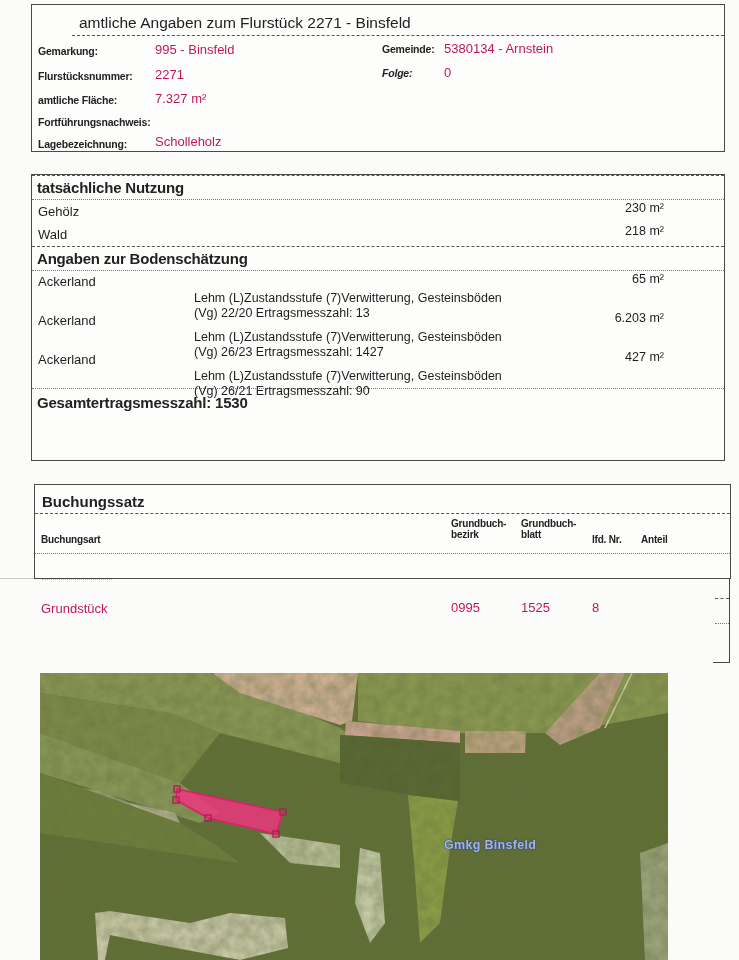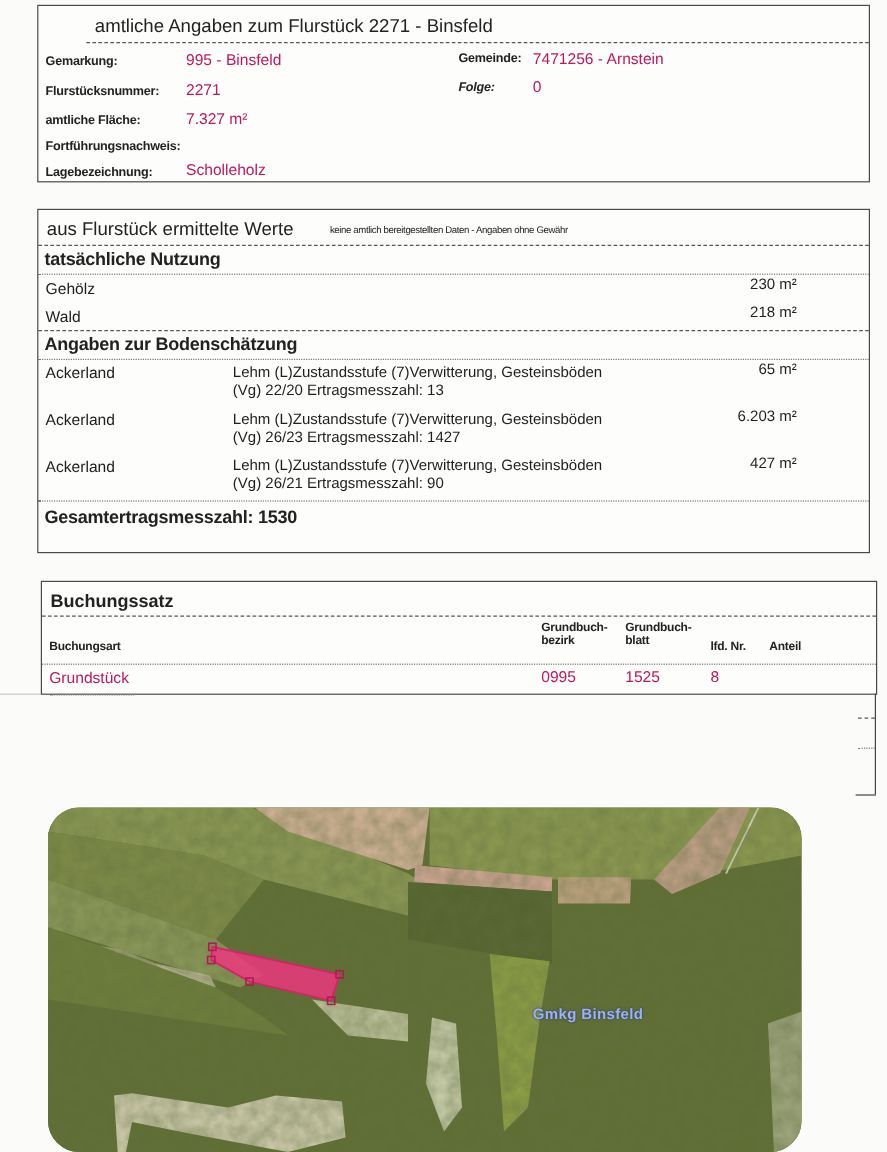--- a/index.html
+++ b/index.html
@@ -17,63 +17,58 @@
   .dash { border-top: 1.4px dashed #555; }
   .dot { border-top: 1px dotted #777; }
   .lbl { position: absolute; font-size: 10.5px; font-weight: bold; color: #222; letter-spacing: -0.2px; }
   .val { position: absolute; font-size: 13px; color: #be185d; }
   .sec-h { font-size: 15px; font-weight: bold; padding: 3px 0 3px 5px; color: #222; letter-spacing: -0.2px; }
   .row { position: relative; height: 23px; }
   .row .name { position: absolute; left: 6px; top: 4px; font-size: 13px; }
   .row .area { position: absolute; right: 60px; top: 1px; font-size: 12.5px; }
   .brow { position: relative; height: 39px; }
   .brow .name { position: absolute; left: 6px; top: 3px; font-size: 13px; }
-  .brow .desc { position: absolute; left: 162px; top: 3px; font-size: 12.5px; line-height: 15px; width: 380px; }
+  .brow .desc { position: absolute; left: 162px; top: 20px; font-size: 12.5px; line-height: 15px; width: 380px; }
   .brow .area { position: absolute; right: 60px; top: 1px; font-size: 12.5px; }
   .sub { font-size: 8px; letter-spacing: -0.3px; margin-left: 26px; vertical-align: 2px; }
   .map {
     position: absolute; left: 40px; top: 673px; width: 628px; height: 287px; overflow: hidden;
     background: #6e7a3a;
-    border-radius: 26px;
   }
   .map svg { display: block; }
   .map-label {
     position: absolute; left: 404px; top: 165px; font-size: 12.5px; font-weight: bold;
     color: #9fb4e8; letter-spacing: 0.3px;
     text-shadow: 0 0 2px #34407a, 0 0 1px #34407a;
   }
   .ghost-line { position: absolute; }
 </style>
 </head>
 <body>
 
 <div class="box" style="top:4px;height:148px;padding-left:40px;">
   <div class="box-title">amtliche Angaben zum Flurstück 2271 - Binsfeld</div>
   <div class="dash"></div>
   <span class="lbl" style="left:6px;top:40px;">Gemarkung:</span>
   <span class="val" style="left:123px;top:37px;">995 - Binsfeld</span>
   <span class="lbl" style="left:350px;top:38px;">Gemeinde:</span>
-  <span class="val" style="left:412px;top:36px;">7471256 - Arnstein</span>
+  <span class="val" style="left:412px;top:36px;">5380134 - Arnstein</span>
   <span class="lbl" style="left:6px;top:65px;">Flurstücksnummer:</span>
   <span class="val" style="left:123px;top:62px;">2271</span>
   <span class="lbl" style="left:350px;top:62px;font-style:italic;">Folge:</span>
   <span class="val" style="left:412px;top:60px;">0</span>
   <span class="lbl" style="left:6px;top:89px;">amtliche Fläche:</span>
   <span class="val" style="left:123px;top:86px;">7.327 m²</span>
   <span class="lbl" style="left:6px;top:111px;">Fortführungsnachweis:</span>
   <span class="val" style="left:123px;top:109px;"></span>
   <span class="lbl" style="left:6px;top:133px;">Lagebezeichnung:</span>
   <span class="val" style="left:123px;top:129px;">Scholleholz</span>
 </div>
 
 <div class="box" style="top:174px;height:287px;">
-  <div class="box-title" style="padding-top:8px;">
-    <span>aus Flurstück ermittelte Werte</span>
-    <span class="sub">keine amtlich bereitgestellten Daten - Angaben ohne Gewähr</span>
-  </div>
   <div class="dash"></div>
   <div class="sec-h">tatsächliche Nutzung</div>
   <div class="dot"></div>
   <div>
     <div class="row">
       <span class="name">Gehölz</span>
       <span class="area">230 m²</span>
     </div>
     <div class="row">
       <span class="name">Wald</span>
@@ -123,21 +118,21 @@
       <span>bezirk</span>
     </span>
     <span class="lbl" style="left:486px;top:4px;font-size:10px;line-height:11px;">
       <span>Grundbuch-</span><br>
       <span>blatt</span>
     </span>
     <span class="lbl" style="left:557px;top:20px;font-size:10px;">lfd. Nr.</span>
     <span class="lbl" style="left:606px;top:20px;font-size:10px;">Anteil</span>
   </div>
   <div class="dot"></div>
-  <div style="position:relative;height:22px;">
+  <div style="position:relative;height:22px;margin-top:44px;">
     <span class="val" style="left:6px;top:3px;">Grundstück</span>
     <span class="val" style="left:416px;top:2px;">0995</span>
     <span class="val" style="left:486px;top:2px;">1525</span>
     <span class="val" style="left:557px;top:2px;">8</span>
     <span class="val" style="left:606px;top:2px;"></span>
   </div>
 </div>
 
 <div class="ghost-line" style="left:0;top:578px;width:34px;border-top:1px solid #c8c8c8;"></div>
 <div class="ghost-line" style="left:42px;top:579px;width:70px;border-top:1px dotted #bbb;"></div>

